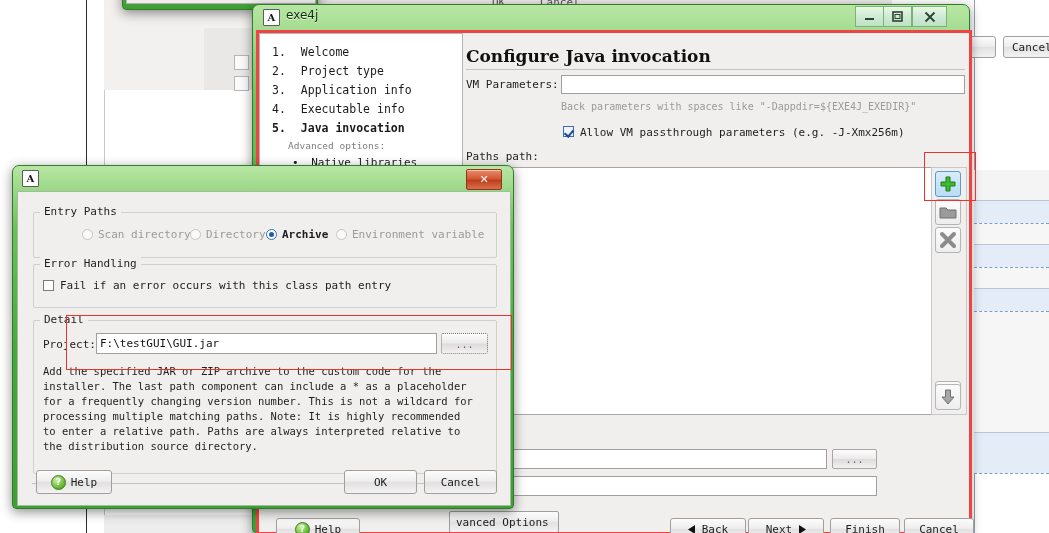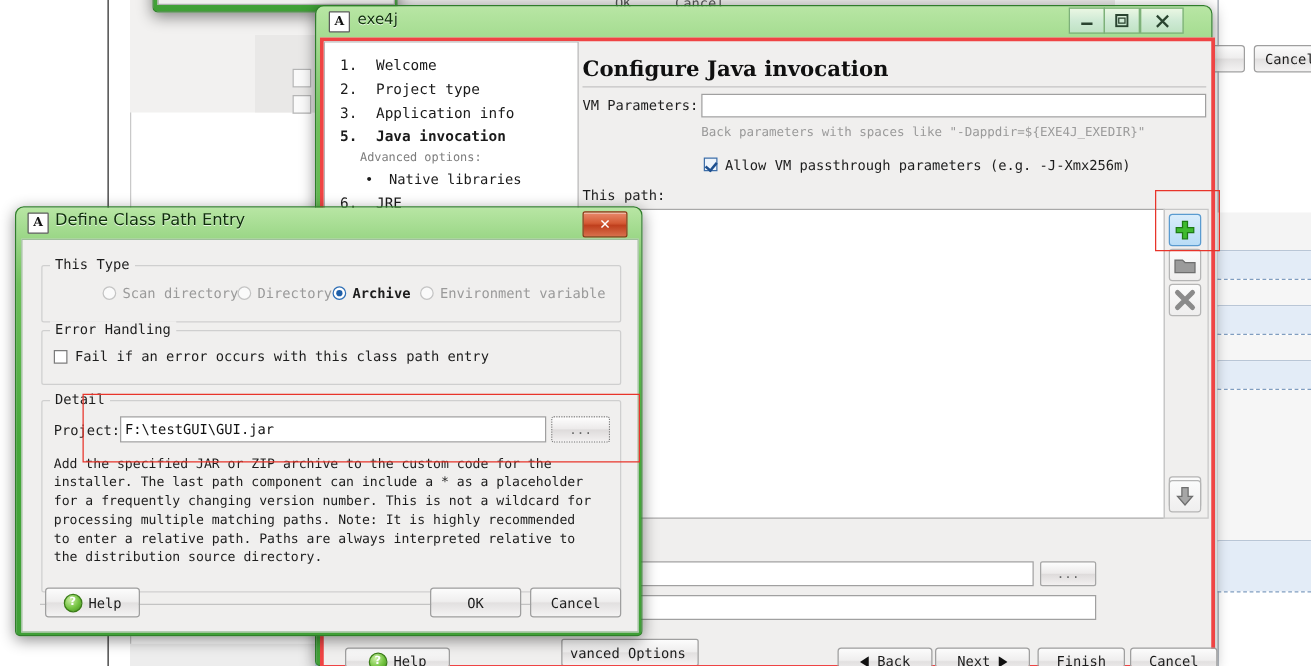--- a/index.html
+++ b/index.html
@@ -263,20 +263,24 @@
             <span style="margin-left:8px;">Welcome</span>
           </div>
           <div class="step">
             <span>2.</span>
             <span style="margin-left:8px;">Project type</span>
           </div>
           <div class="step">
             <span>3.</span>
             <span style="margin-left:8px;">Application info</span>
           </div>
+          <div class="step">
+            <span>4.</span>
+            <span style="margin-left:8px;">Executable info</span>
+          </div>
           <div class="step active">
             <span>5.</span>
             <span style="margin-left:8px;">Java invocation</span>
           </div>
           <div class="step sub">
             <span>Advanced options:</span>
           </div>
           <div class="step bullet">
             <span>•</span>
             <span style="margin-left:6px;">Native libraries</span>
@@ -294,21 +298,21 @@
       <div class="lbl" style="left:207px; top:45px;">VM Parameters:</div>
       <div class="tfield" style="left:302px; top:42px; width:404px; height:19px;">
         <span></span>
       </div>
 
       <div class="lbl dim" style="left:302px; top:68px; font-size:10px;">Back parameters with spaces like "-Dappdir=${EXE4J_EXEDIR}"</div>
 
       <div class="chk on" style="left:304px; top:93px;"></div>
       <div class="lbl" style="left:321px; top:93px;">Allow VM passthrough parameters (e.g. -J-Xmx256m)</div>
 
-      <div class="lbl" style="left:207px; top:117px;">This path:</div>
+      <div class="lbl" style="left:207px; top:117px;">Paths path:</div>
 
       <div class="listbox" style="left:207px; top:134px; width:464px; height:246px;"></div>
       <div class="sidebtns" style="left:672px; top:134px; width:34px; height:246px; border:1px solid #c7c7c7;">
         <div class="ibtn sel" style="left:3px; top:3px;">
           <svg width="20" height="20" viewBox="0 0 20 20" style="margin:2px;">
             <path d="M8 3 h4 v5 h5 v4 h-5 v5 h-4 v-5 h-5 v-4 h5 z" fill="#3fba2e" stroke="#1e7a14" stroke-width="1"></path>
           </svg>
         </div>
         <div class="ibtn" style="left:3px; top:31px;">
           <svg width="20" height="20" viewBox="0 0 20 20" style="margin:2px;">
@@ -371,28 +375,27 @@
     <div class="btn" style="left:652px; top:514px; width:70px; height:22px;">
       <span>Cancel</span>
     </div>
   </div>
 
   <div class="win" style="left:12px; top:165px; width:502px; height:344px;">
     <div class="win-frame"></div>
 
     <div class="win-titlebar">
       <div class="app-badge" style="left:10px; top:5px;">A</div>
-      <div class="win-title-text" style="left:32px; top:4px; font-size:13px;">Define Class Path Entry</div>
       <div class="close-red" style="right:12px;">✕</div>
     </div>
 
     <div class="win-body" style="left:5px; top:26px; width:492px; height:313px; border:1px solid #9fbf9c;">
 
       <div class="group" style="left:15px; top:20px; width:462px; height:44px;"></div>
-      <div class="group-title" style="left:22px; top:13px;">This Type</div>
+      <div class="group-title" style="left:22px; top:13px;">Entry Paths</div>
 
       <div class="radio dim" style="left:64px; top:37px;"></div>
       <div class="lbl dim" style="left:80px; top:36px;">Scan directory</div>
 
       <div class="radio dim" style="left:172px; top:37px;"></div>
       <div class="lbl dim" style="left:188px; top:36px;">Directory</div>
 
       <div class="radio on" style="left:248px; top:37px;"></div>
       <div class="lbl" style="left:264px; top:36px; font-weight:bold;">Archive</div>
 

